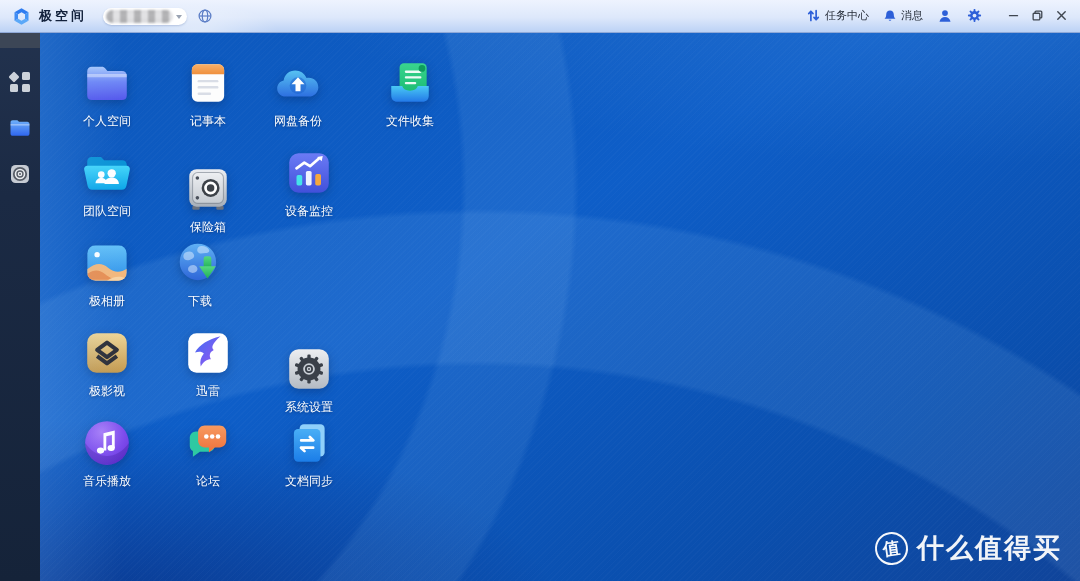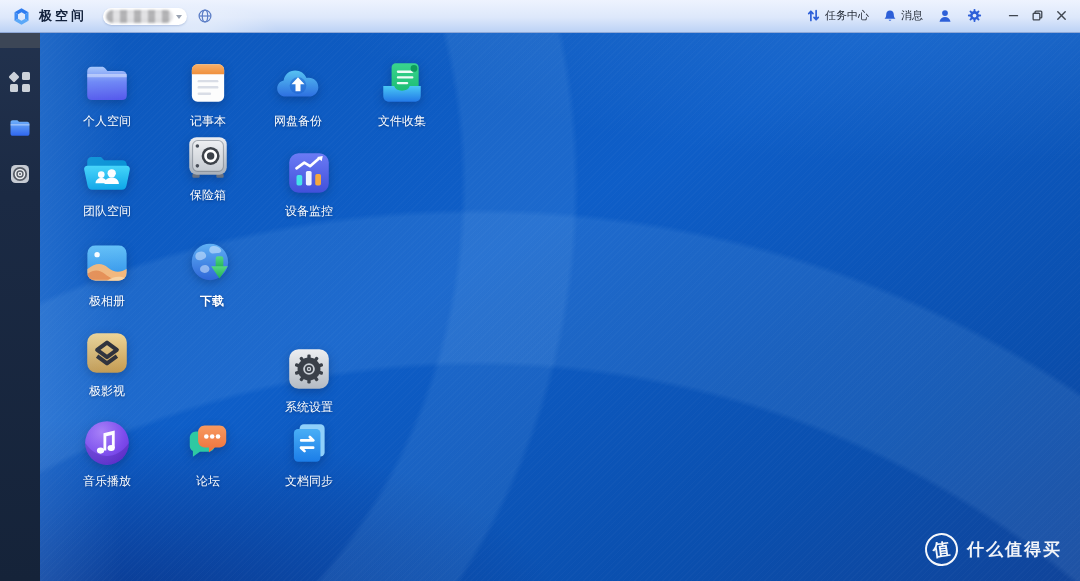--- a/index.html
+++ b/index.html
@@ -92,21 +92,21 @@
   
   .watermark{
     position:absolute;right:18px;bottom:15px;display:flex;align-items:center;gap:9px;
     z-index:25;opacity:.96;pointer-events:none;
   }
   .wm-badge{
     width:29px;height:29px;border:2.5px solid #ffffff;border-radius:50%;
     display:flex;align-items:center;justify-content:center;
     color:#ffffff;font-size:17px;font-weight:bold;transform:rotate(-8deg);
   }
-  .wm-text{font-size:17px;font-weight:bold;color:#fbfbfc;letter-spacing:2px;}
+  .wm-text{font-size:27px;font-weight:bold;color:#fbfbfc;letter-spacing:2px;}
 </style>
 </head>
 <body>
 
 <div class="screen">
 
   <div class="topbar">
     <div class="brand-wrap">
       <span style="display:flex;">
         <svg width="21" height="21" viewBox="0 0 24 24">
@@ -278,21 +278,21 @@
                 <stop offset="1" stop-color="#2d6fe0"></stop>
               </linearGradient>
             </defs>
             <path d="M12 37c-4.5 0-8-3.4-8-7.8 0-3.9 2.6-7 6.2-7.7C11 16 15.6 12 21.3 12c5 0 9.2 3 10.9 7.3.7-.2 1.4-.3 2.2-.3 5 0 9.1 4 9.1 9S39.4 37 34.4 37z" fill="url(#gcb)"></path>
             <circle cx="24" cy="26.5" r="8" fill="rgba(25,95,205,.5)"></circle>
             <path d="M24 18.5l6.2 6.7h-3.8v6.6h-4.8v-6.6h-3.8z" fill="#fff"></path>
           </svg>
         </div>
         <div class="app-label">网盘备份</div>
       </div>
-      <div class="app" style="left: 312px; top: 26px;">
+      <div class="app" style="left: 320px; top: 26px;">
         <div class="app-icon">
           <svg viewBox="0 0 48 48">
             <defs>
               <linearGradient id="gfc1" x1="0" y1="0" x2="0" y2="1">
                 <stop offset="0" stop-color="#3ad58e"></stop>
                 <stop offset="1" stop-color="#17b86f"></stop>
               </linearGradient>
               <linearGradient id="gfc2" x1="0" y1="0" x2="0" y2="1">
                 <stop offset="0" stop-color="#49c8f5"></stop>
                 <stop offset="1" stop-color="#2379e8"></stop>
@@ -324,21 +324,21 @@
             <g fill="#fff">
               <circle cx="18.5" cy="25.5" r="3.2"></circle>
               <path d="M13 33.8c0-3.1 2.4-5 5.5-5s5.5 1.9 5.5 5z"></path>
               <circle cx="28.5" cy="24.3" r="4"></circle>
               <path d="M21.6 34.6c0-3.8 3-6.2 6.9-6.2s6.9 2.4 6.9 6.2z"></path>
             </g>
           </svg>
         </div>
         <div class="app-label">团队空间</div>
       </div>
-      <div class="app" style="left: 118px; top: 100px;">
+      <div class="app" style="left: 118px; top: 132px;">
         <div class="app-icon">
           <svg viewBox="0 0 48 48">
             <defs>
               <linearGradient id="gsf" x1="0" y1="0" x2="0" y2="1">
                 <stop offset="0" stop-color="#eceef2"></stop>
                 <stop offset="1" stop-color="#a7afb9"></stop>
               </linearGradient>
             </defs>
             <rect x="9" y="40" width="7" height="4" rx="1.2" fill="#6a7280"></rect>
             <rect x="32" y="40" width="7" height="4" rx="1.2" fill="#6a7280"></rect>
@@ -387,21 +387,21 @@
               <rect x="5" y="7" width="38" height="34" fill="url(#gal)"></rect>
               <circle cx="14.5" cy="16" r="2.6" fill="#fff"></circle>
               <path d="M5 30c8-6.5 14-6.5 20-1.5 6 5 12 5 18 1v13.5H5z" fill="#f4b87c"></path>
               <path d="M5 34.5c7-5 12-4 17 0 5 4 8 5 12 5.5H5z" fill="#e98f52"></path>
               <path d="M24 41c6-4 12-5 19-2v2z" fill="#f8d3a4"></path>
             </g>
           </svg>
         </div>
         <div class="app-label">极相册</div>
       </div>
-      <div class="app" style="left: 122px; top: 206px; font-weight: bold;">
+      <div class="app" style="left: 110px; top: 206px;">
         <div class="app-icon">
           <svg viewBox="0 0 48 48">
             <defs>
               <linearGradient id="gdl" x1="0" y1="0" x2="0" y2="1">
                 <stop offset="0" stop-color="#5fb0f4"></stop>
                 <stop offset="1" stop-color="#2e66d8"></stop>
               </linearGradient>
               <linearGradient id="gdla" x1="0" y1="0" x2="0" y2="1">
                 <stop offset="0" stop-color="#55d981"></stop>
                 <stop offset="1" stop-color="#1fae58"></stop>
@@ -429,20 +429,35 @@
               </linearGradient>
             </defs>
             <rect x="5" y="5" width="38" height="38" rx="9" fill="url(#gmv)"></rect>
             <g fill="none" stroke="#2d2f38" stroke-width="3.8" stroke-linejoin="round">
               <path d="M14.5 21l9.5-7 9.5 7-9.5 7z"></path>
               <path d="M14.5 27l9.5 7 9.5-7"></path>
             </g>
           </svg>
         </div>
         <div class="app-label">极影视</div>
+      </div>
+      <div class="app" style="left: 118px; top: 296px;">
+        <div class="app-icon">
+          <svg viewBox="0 0 48 48">
+            <defs>
+              <linearGradient id="gxl" x1="0" y1="0" x2="1" y2="1">
+                <stop offset="0" stop-color="#3f6ef4"></stop>
+                <stop offset="1" stop-color="#9d54f0"></stop>
+              </linearGradient>
+            </defs>
+            <rect x="5" y="5" width="38" height="38" rx="8" fill="#fff"></rect>
+            <path d="M36 8C24 11 16 16 11.5 23.5c4-1 6.8-.8 8.5 1-3 4-4 7.5-3 12.5 2.8-5 5.8-7 9.8-7-2-4-1.2-6.8 2.7-9-2.6-2-1.6-6 6.5-13z" fill="url(#gxl)"></path>
+          </svg>
+        </div>
+        <div class="app-label">迅雷</div>
       </div>
       <div class="app" style="left: 219px; top: 312px;">
         <div class="app-icon">
           <svg viewBox="0 0 48 48">
             <defs>
               <linearGradient id="gst" x1="0" y1="0" x2="0" y2="1">
                 <stop offset="0" stop-color="#eceef1"></stop>
                 <stop offset="1" stop-color="#b3bac3"></stop>
               </linearGradient>
             </defs>

